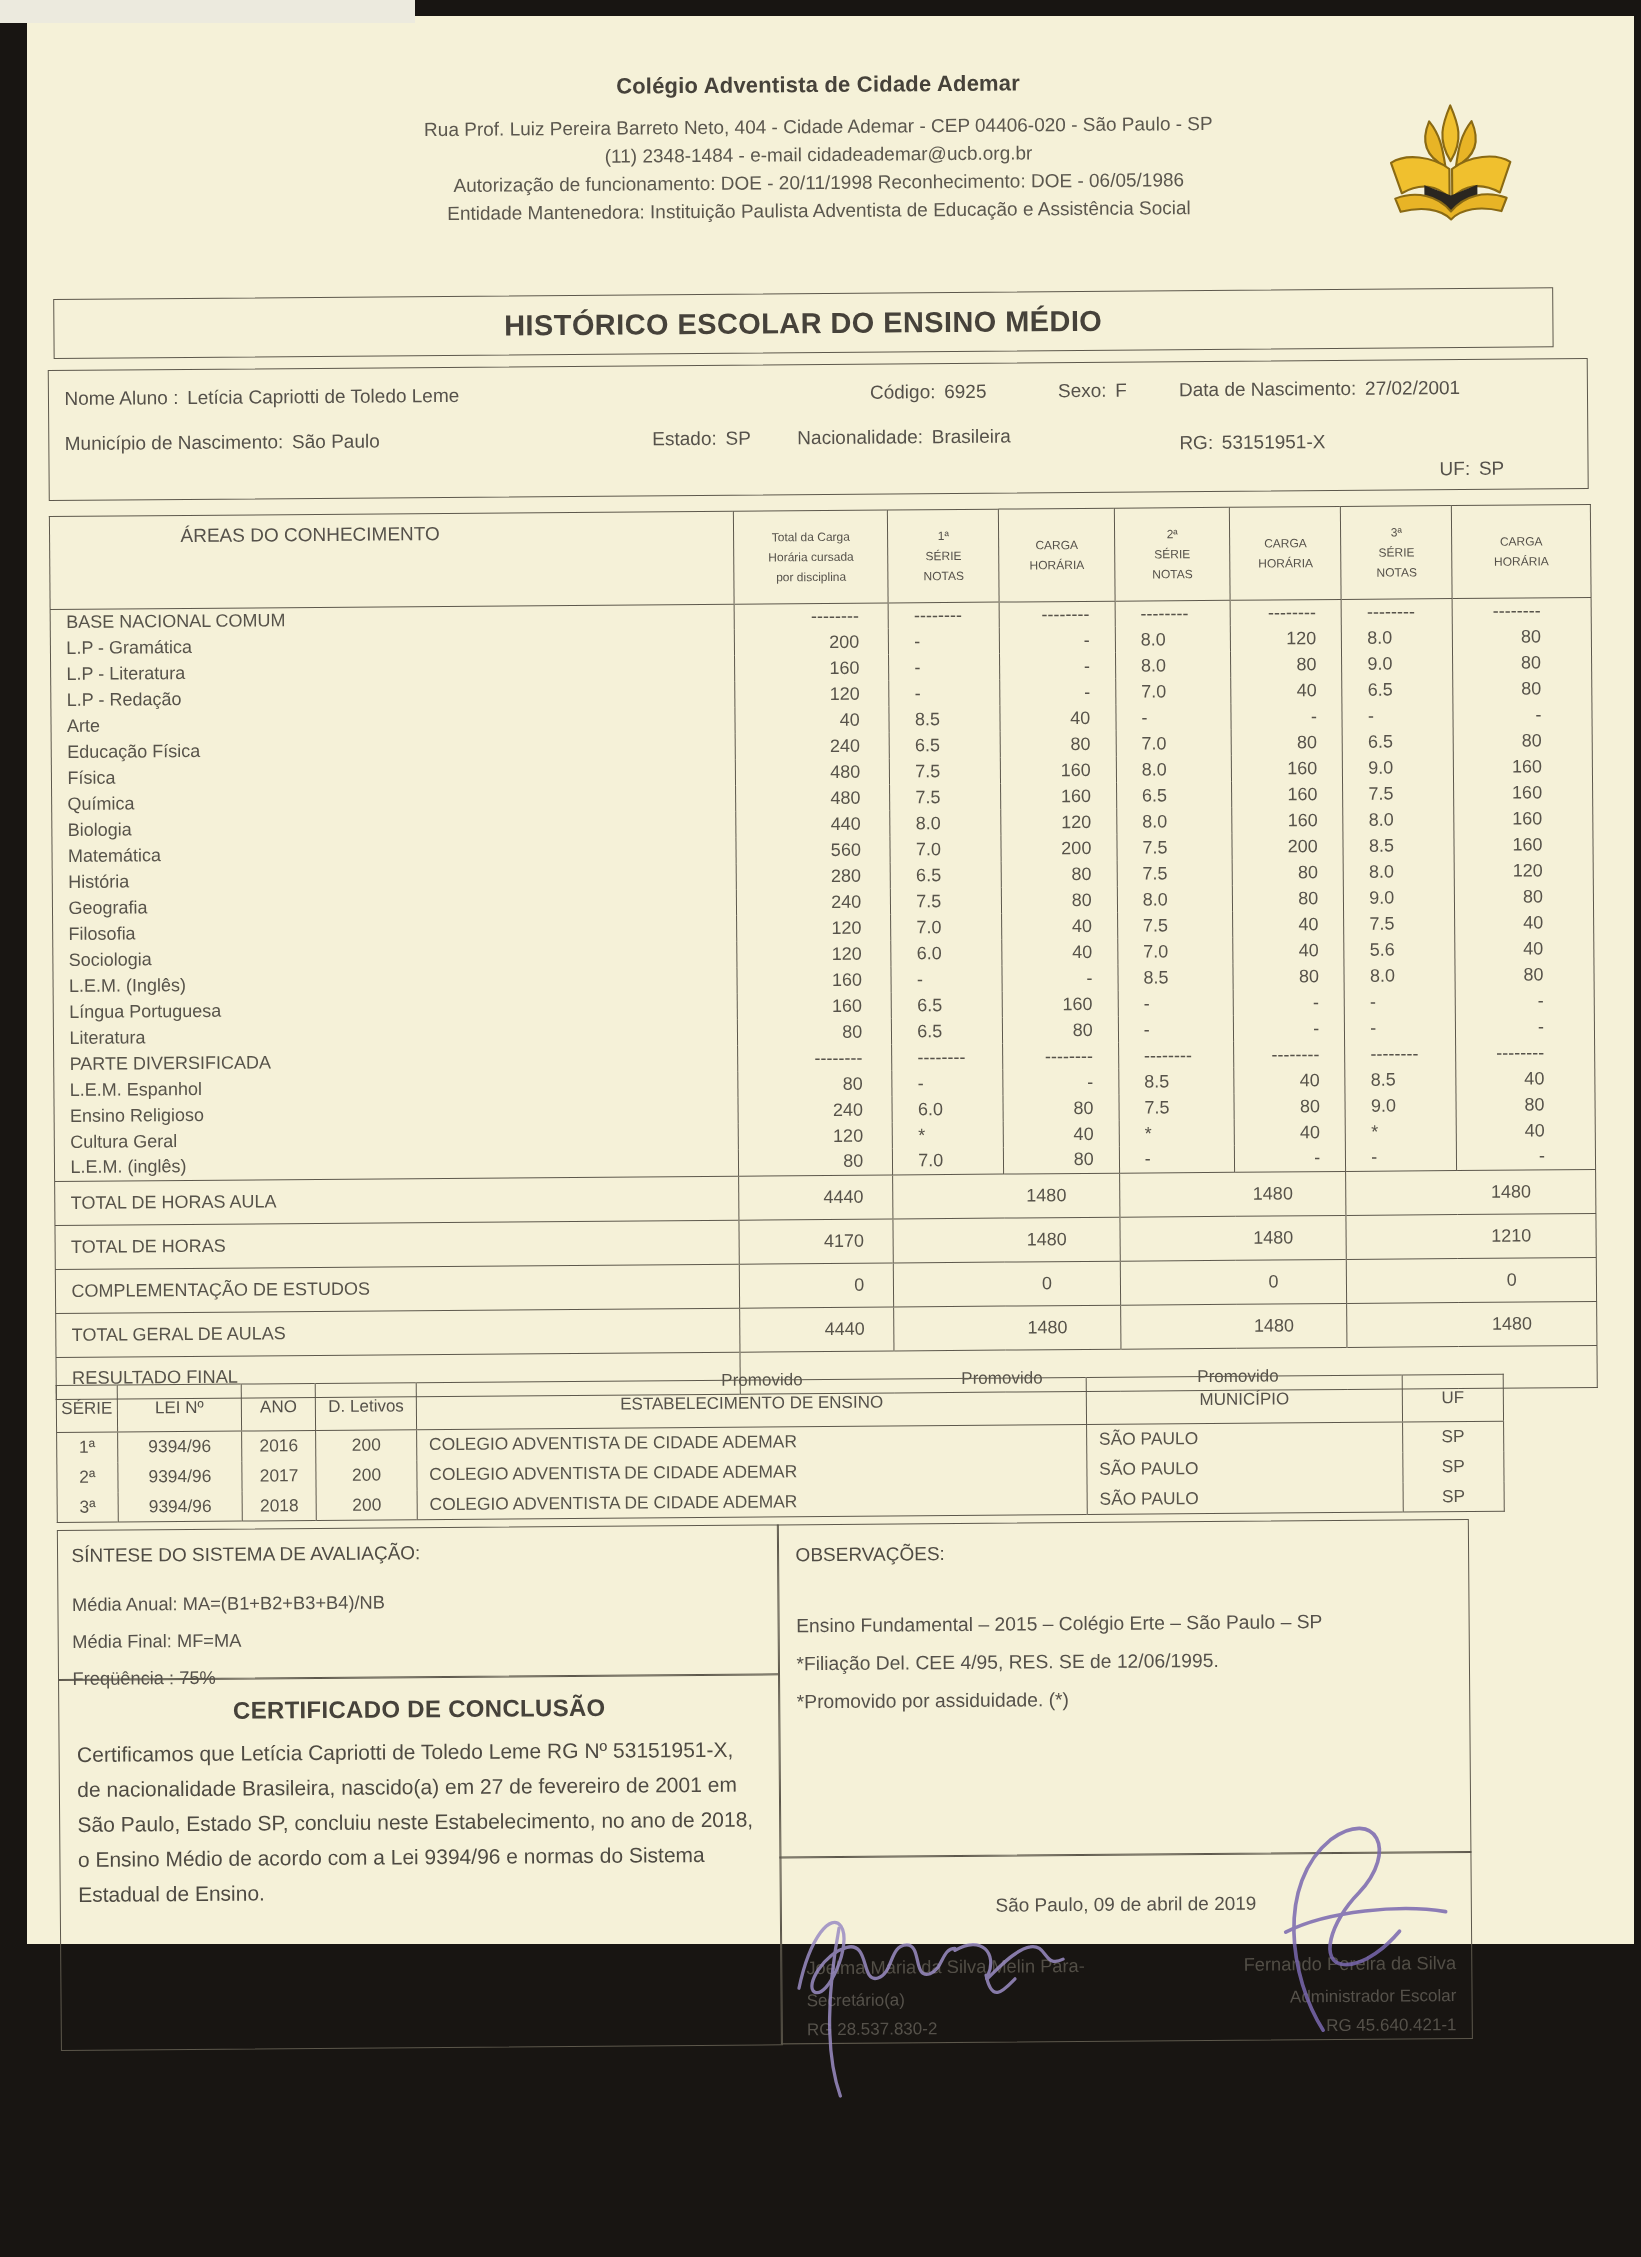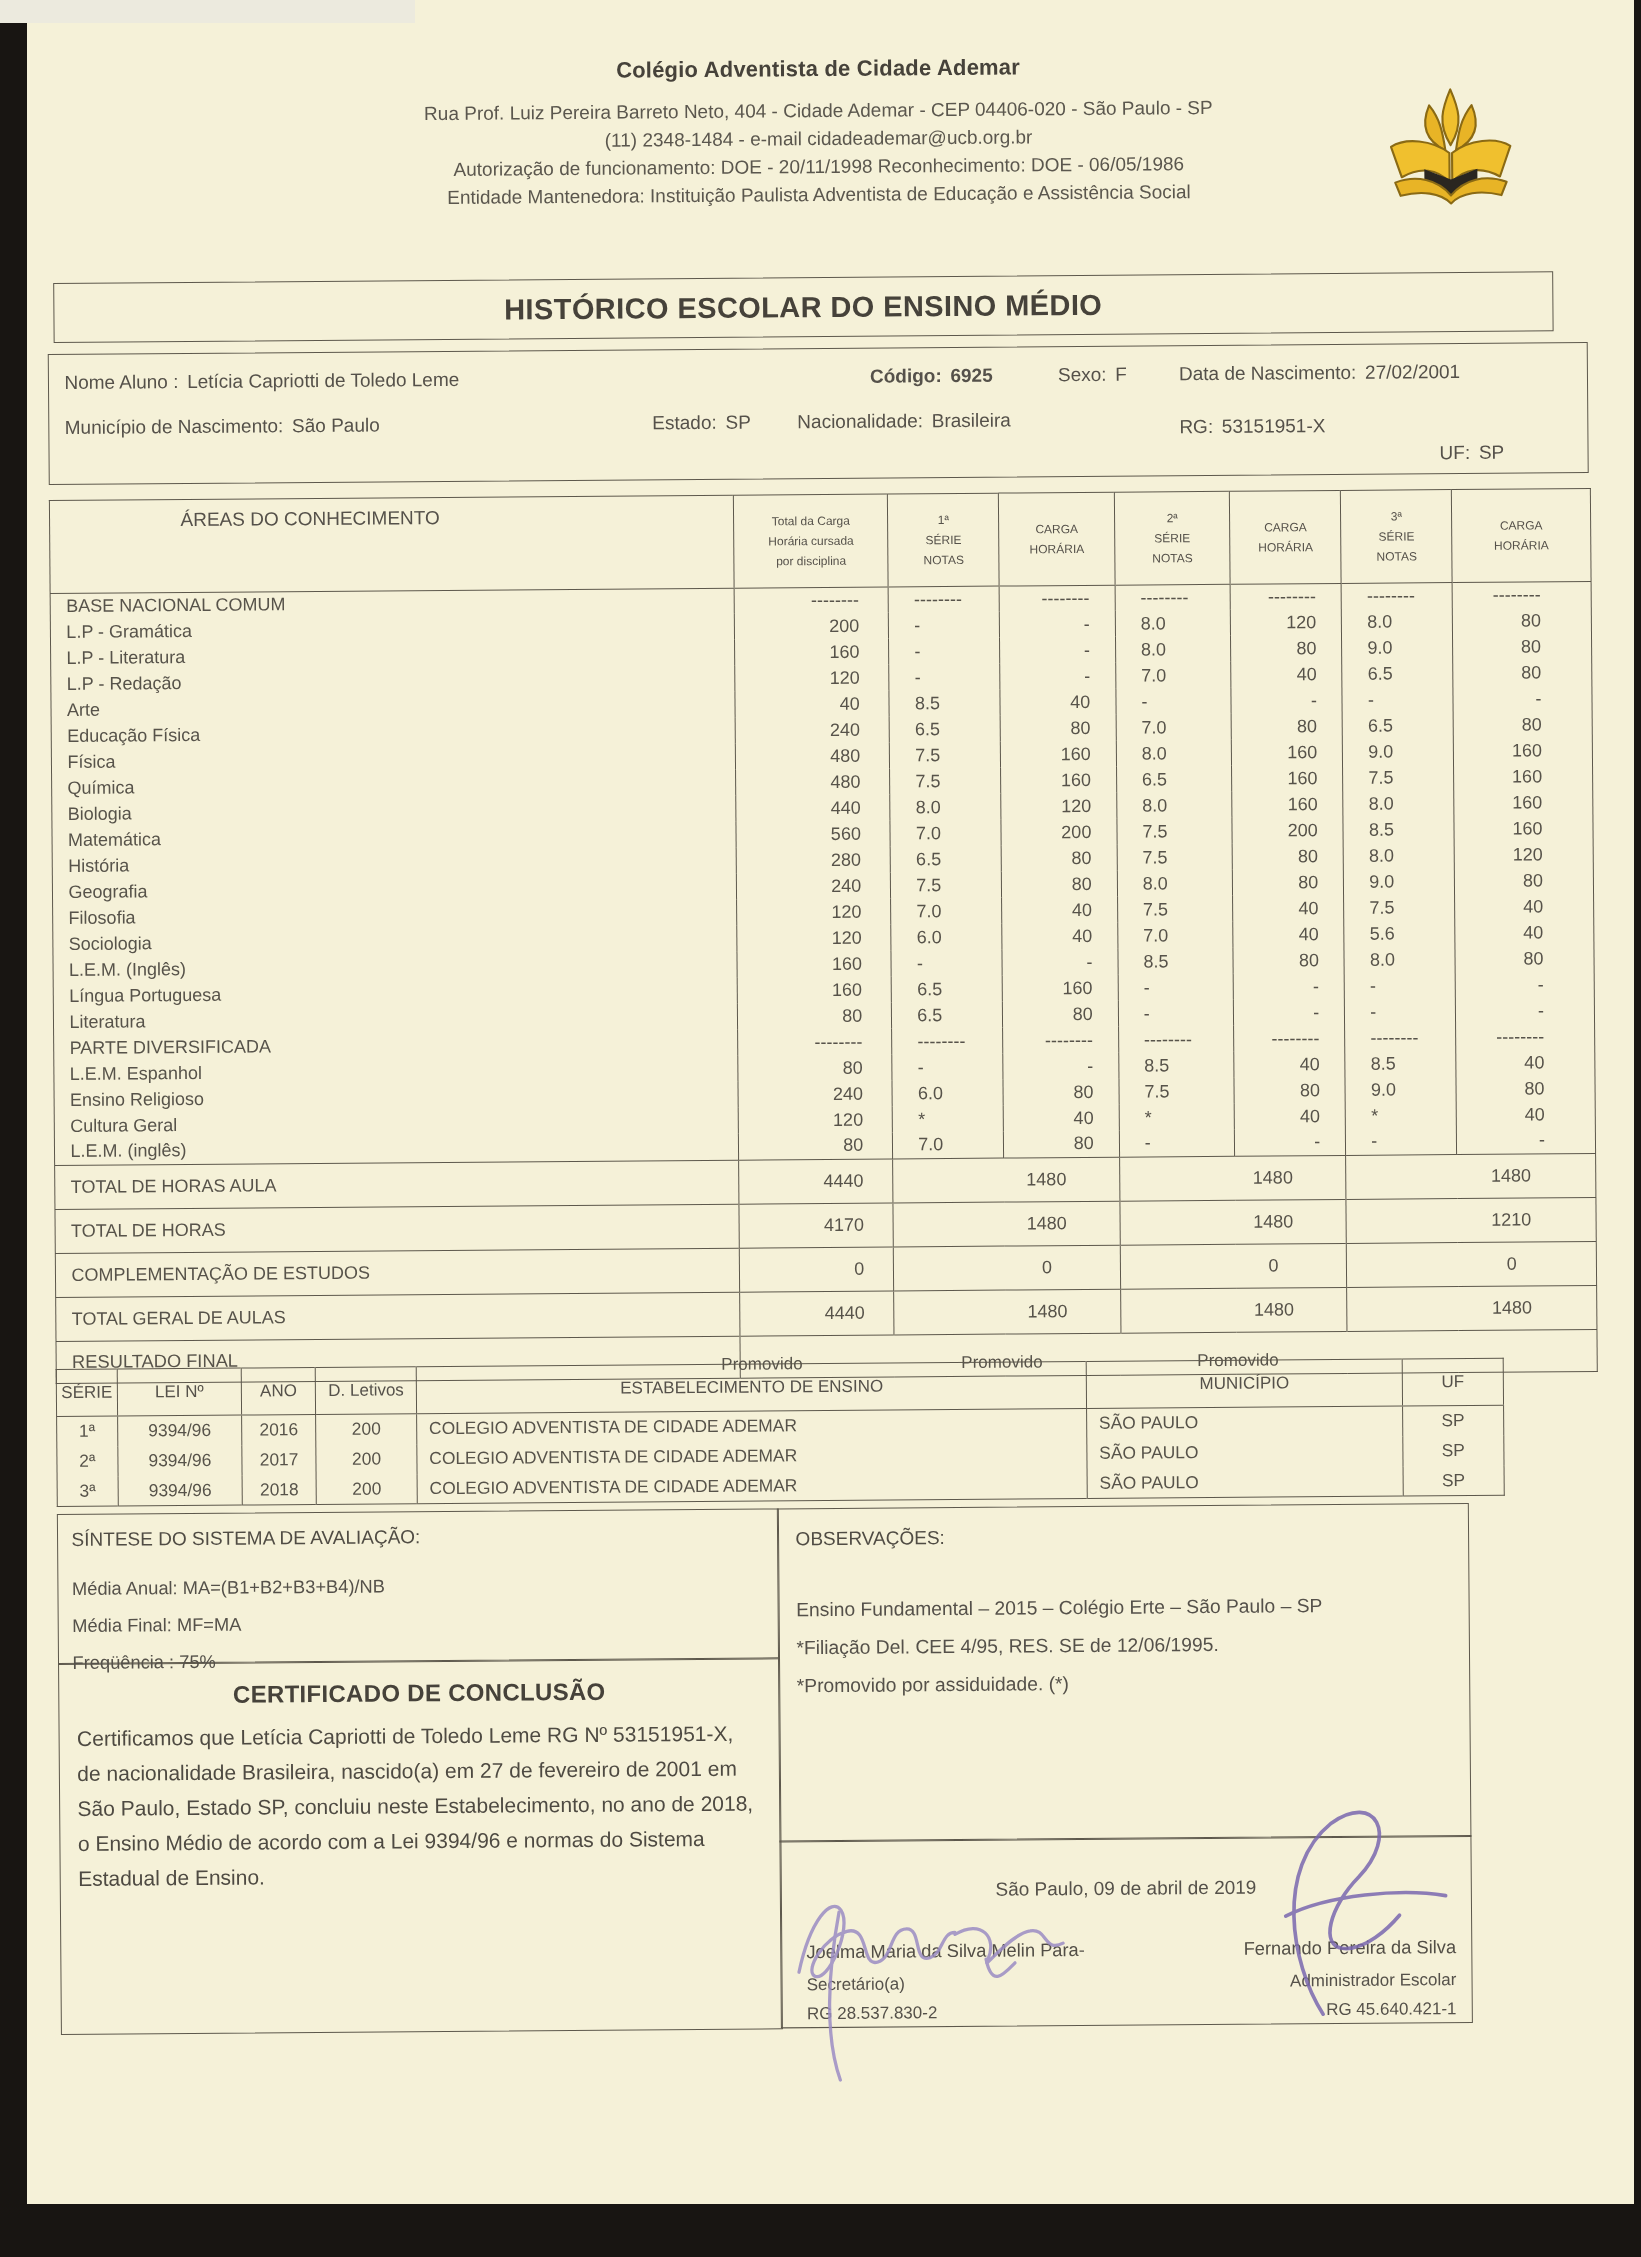--- a/index.html
+++ b/index.html
@@ -10,21 +10,21 @@
   }
   html,body{margin:0;padding:0;}
   body{
     width:1641px;height:2257px;position:relative;overflow:hidden;
     background:#181512;
     font-family:"Liberation Sans", sans-serif;
     color:var(--ink);
   }
   .top-light{position:absolute;left:0;top:0;width:415px;height:23px;background:#eceade;z-index:4;}
   .sheet{
-    position:absolute;left:27px;top:0;width:1607px;height:2204px;
+    position:absolute;left:27px;top:16px;width:1607px;height:1928px;
     background:var(--paper);z-index:2;
   }
   .content{
     position:absolute;left:25px;top:0;width:1545px;height:2232px;
     transform:rotate(-0.45deg);transform-origin:50% 40%;
   }
   
   .school-header{position:absolute;left:0;top:56px;width:1545px;text-align:center;}
   .school-name{font-size:22px;font-weight:bold;color:var(--ink-dark);margin-bottom:15.4px;letter-spacing:0.2px;}
   .school-line{font-size:19px;line-height:28px;color:#5b574e;}
@@ -148,21 +148,21 @@
     </div>
 
     <div class="title-box">
       <span>HISTÓRICO ESCOLAR DO ENSINO MÉDIO</span>
     </div>
 
     <div class="student-box">
       <span class="fld" style="left:15.4px;top:17.4px;">
         <span>Nome Aluno :</span><span class="val">Letícia Capriotti de Toledo Leme</span>
       </span>
-      <span class="fld" style="left:821px;top:17.4px;font-weight:bold;">
+      <span class="fld" style="left:821px;top:17.4px;">
         <span>Código:</span><span class="val">6925</span>
       </span>
       <span class="fld" style="left:1009px;top:17.4px;">
         <span>Sexo:</span><span class="val">F</span>
       </span>
       <span class="fld" style="left:1130px;top:17.4px;">
         <span>Data de Nascimento:</span><span class="val">27/02/2001</span>
       </span>
       <span class="fld" style="left:15.4px;top:62px;">
         <span>Município de Nascimento:</span><span class="val">São Paulo</span>

